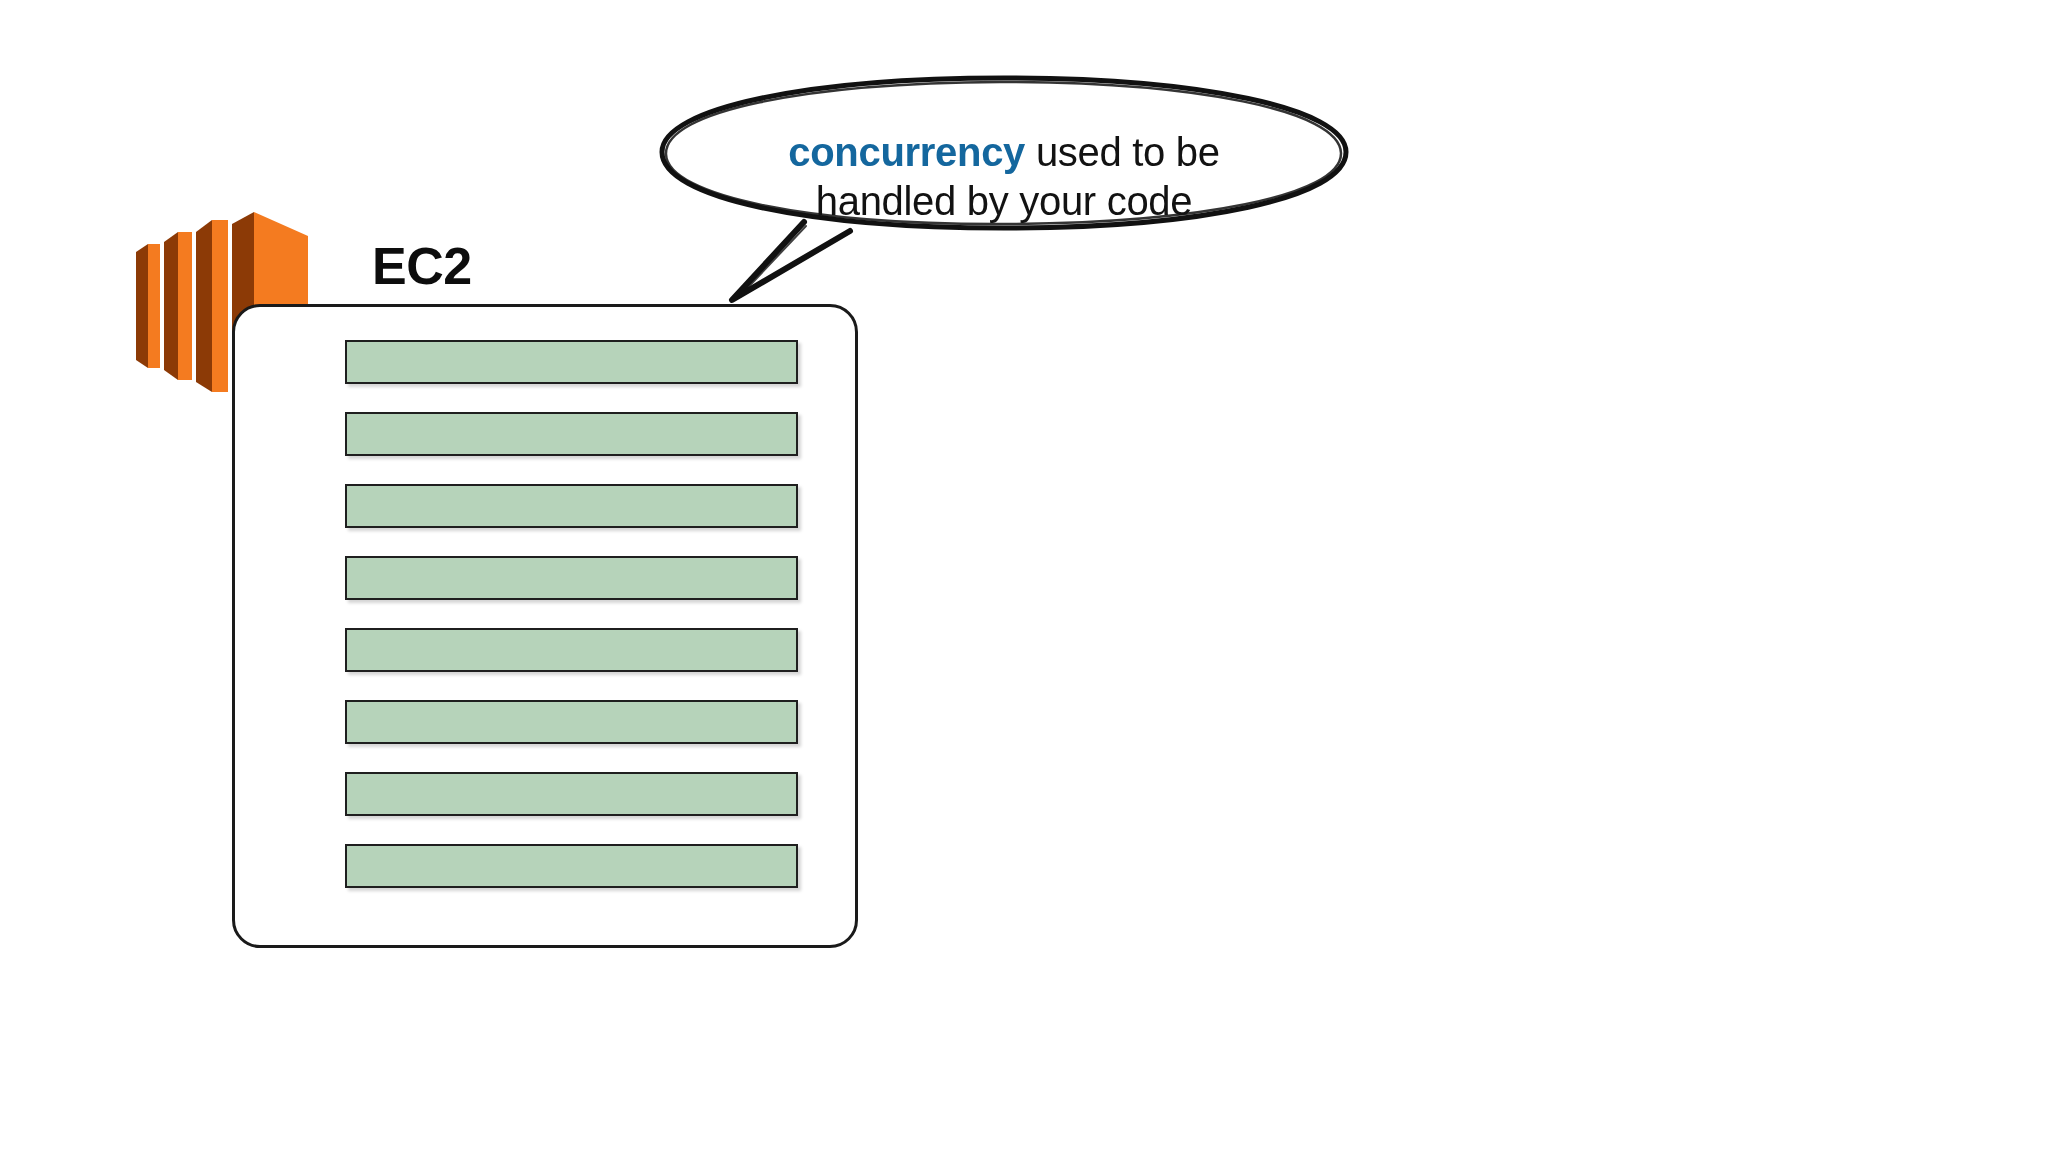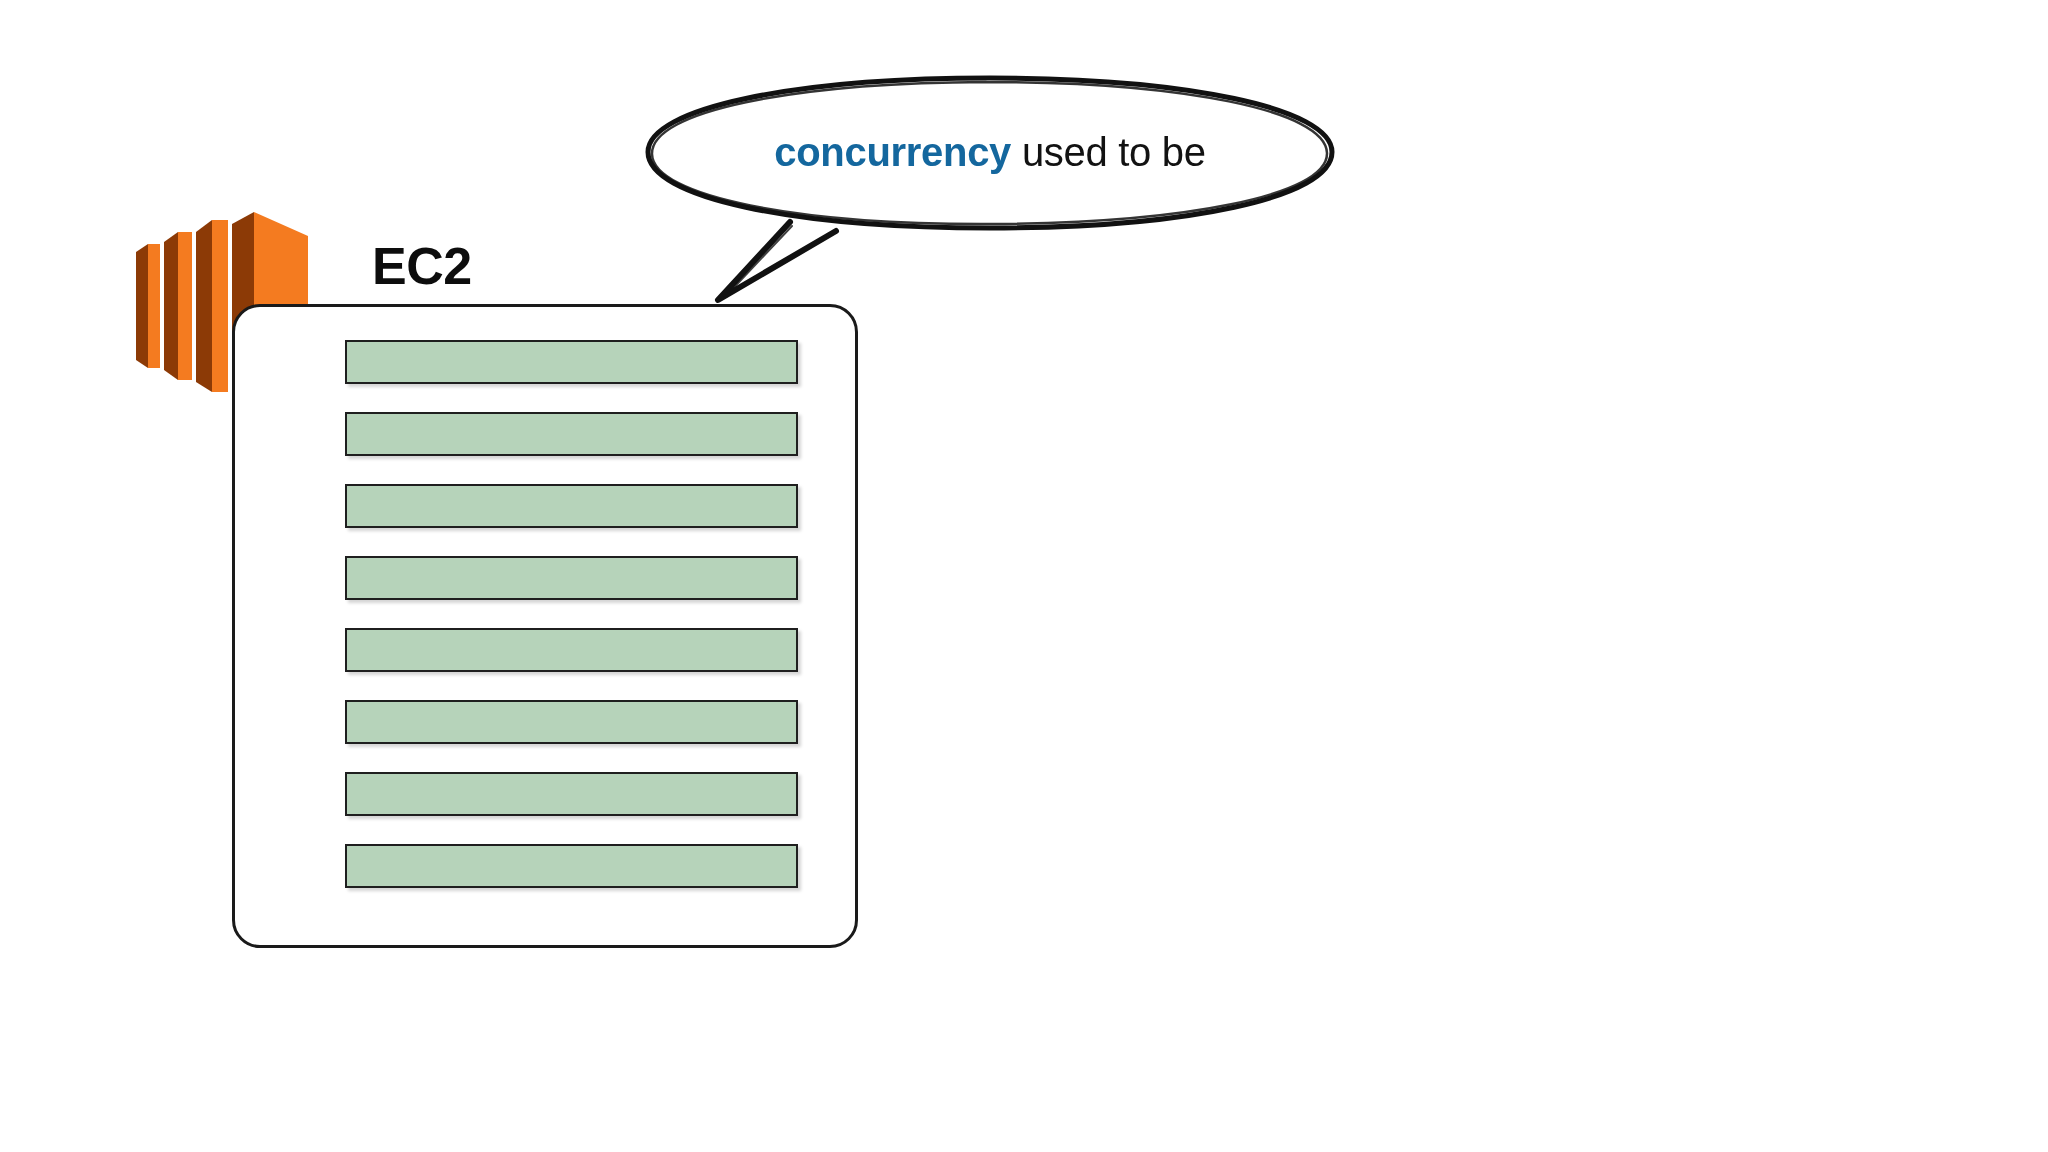--- a/index.html
+++ b/index.html
@@ -81,21 +81,21 @@
     border: 2px solid #1f1f1f;
     box-sizing: border-box;
     margin-bottom: 28px;
     box-shadow: 3px 3px 3px rgba(0,0,0,0.17);
   }
   .bar:last-child { margin-bottom: 0; }
 
   
   .bubble {
     position: absolute;
-    left: 640px;
+    left: 654px;
     top: 72px;
     width: 700px;
     height: 250px;
   }
   .bubble svg {
     position: absolute;
     inset: 0;
     width: 100%;
     height: 100%;
     overflow: visible;
@@ -169,16 +169,17 @@
                  C 688 124, 542 151, 352 152
                  C 160 153, 13 125, 12 82
                  C 11 39, 152 11, 346 10" stroke-width="2.5" opacity="0.85"></path>
 
         <path d="M150 150 L 78 228 L 196 159" stroke-width="6"></path>
         <path d="M152 154 L 84 226 L 190 162" stroke-width="2" opacity="0.8"></path>
       </g>
     </svg>
     <div class="bubble-text">
       <span class="hl">concurrency</span><span> used to be</span><br>
+      <span>handled by your code</span>
     </div>
   </div>
 
 </div>
 
 </body></html>

